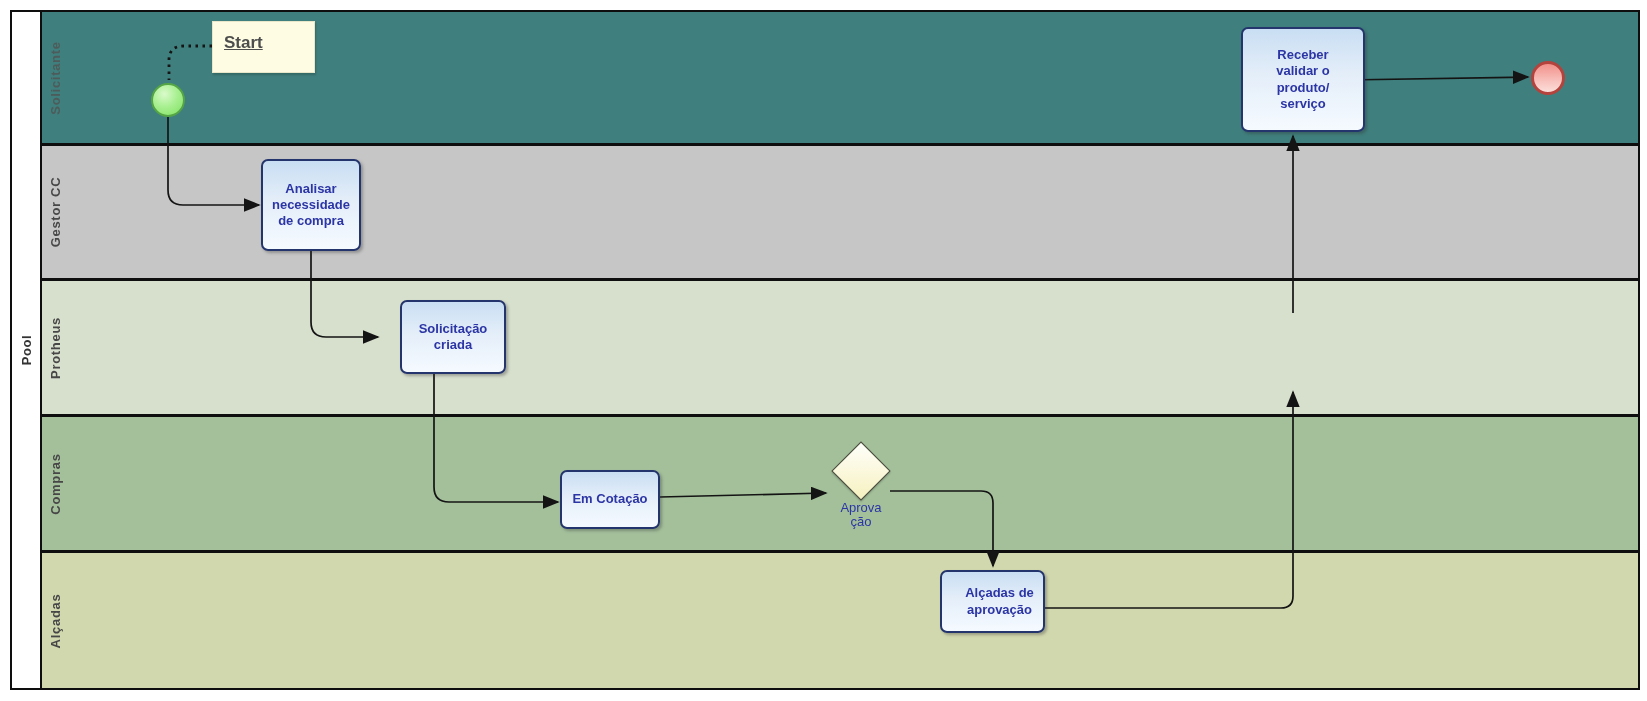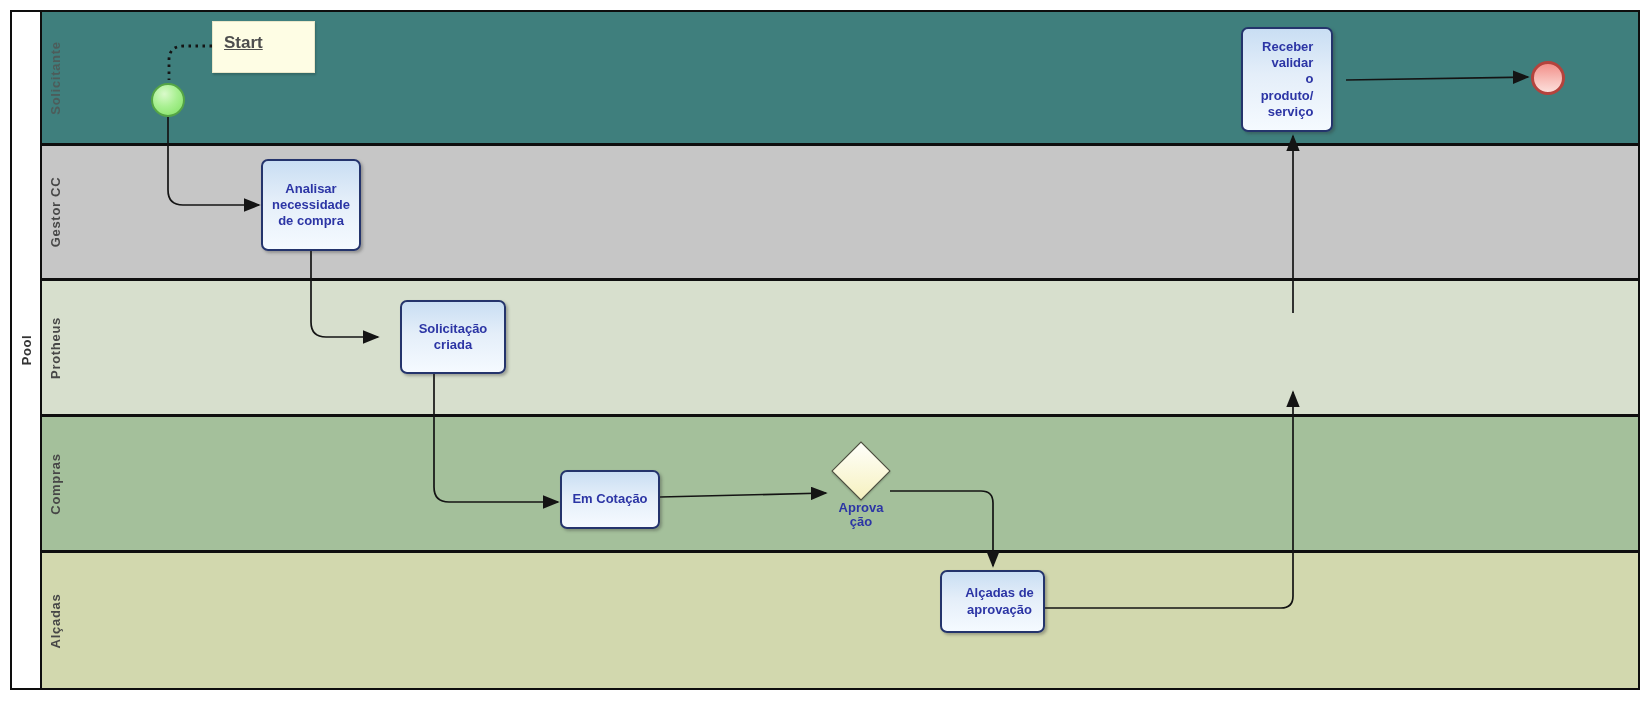--- a/index.html
+++ b/index.html
@@ -30,34 +30,34 @@
   .task{border:2px solid #24346C;border-radius:7px;
         background:linear-gradient(180deg,#C9DEF3 0%,#E4EEF9 45%,#F5FAFF 100%);
         box-shadow:2px 2px 3px rgba(50,50,50,.35);
         display:flex;align-items:center;justify-content:center;text-align:center;
         color:#2C35A5;font-size:13px;font-weight:bold;line-height:1.25;padding:0 6px;}
   .t-analisar{left:261px;top:159px;width:100px;height:92px;}
   .t-solicitacao{left:400px;top:300px;width:106px;height:74px;}
   .t-emcotacao{left:560px;top:470px;width:100px;height:59px;}
   .t-alcadas{left:940px;top:570px;width:105px;height:63px;padding-left:20px;}
   .t-pedido{left:1240px;top:313px;width:106px;height:76px;padding:0 4px;}
-  .t-receber{left:1241px;top:27px;width:92px;height:105px;padding:0 27px;text-align:right;}
+  .t-receber{left:1241px;top:27px;width:124px;height:105px;padding:0 27px;}
   .note{left:212px;top:21px;width:103px;height:52px;background:#FEFDE4;
         border:1px solid #e9e7c9;box-shadow:1px 2px 2px rgba(0,0,0,.18);}
   .note-text{display:block;margin:11px 0 16px 11px;font-size:17px;font-weight:bold;color:#4D4D4D;text-decoration:underline;}
   .event{border-radius:50%;width:34px;height:34px;}
   .start-event{left:151px;top:83px;border:2px solid #55A546;
         background:radial-gradient(circle at 38% 30%,#DAFACB 0%,#A9F092 45%,#7FE160 100%);}
   .end-event{left:1531px;top:61px;border:3px solid #B4433D;
         background:linear-gradient(180deg,#F2908A 0%,#F9C5C0 65%,#FCDEDA 100%);}
   .gateway{left:840px;top:450px;width:42px;height:42px;transform:rotate(45deg);
         border:1.4px solid #4a483c;background:linear-gradient(135deg,#FFFFFB 0%,#F6F1BF 100%);
         box-shadow:1px 1px 2px rgba(0,0,0,.2);}
   .gateway-label{left:791px;top:501px;width:140px;text-align:center;color:#2C35A5;
-        font-size:13px;font-weight:bold;line-height:14px;}
+        font-size:13px;font-weight:normal;line-height:14px;}
 </style>
 </head>
 <body>
 
 <div class="canvas">
 
   <div class="pool">
     <div class="pool-label-col">
       <span class="pool-label">Pool</span>
     </div>

